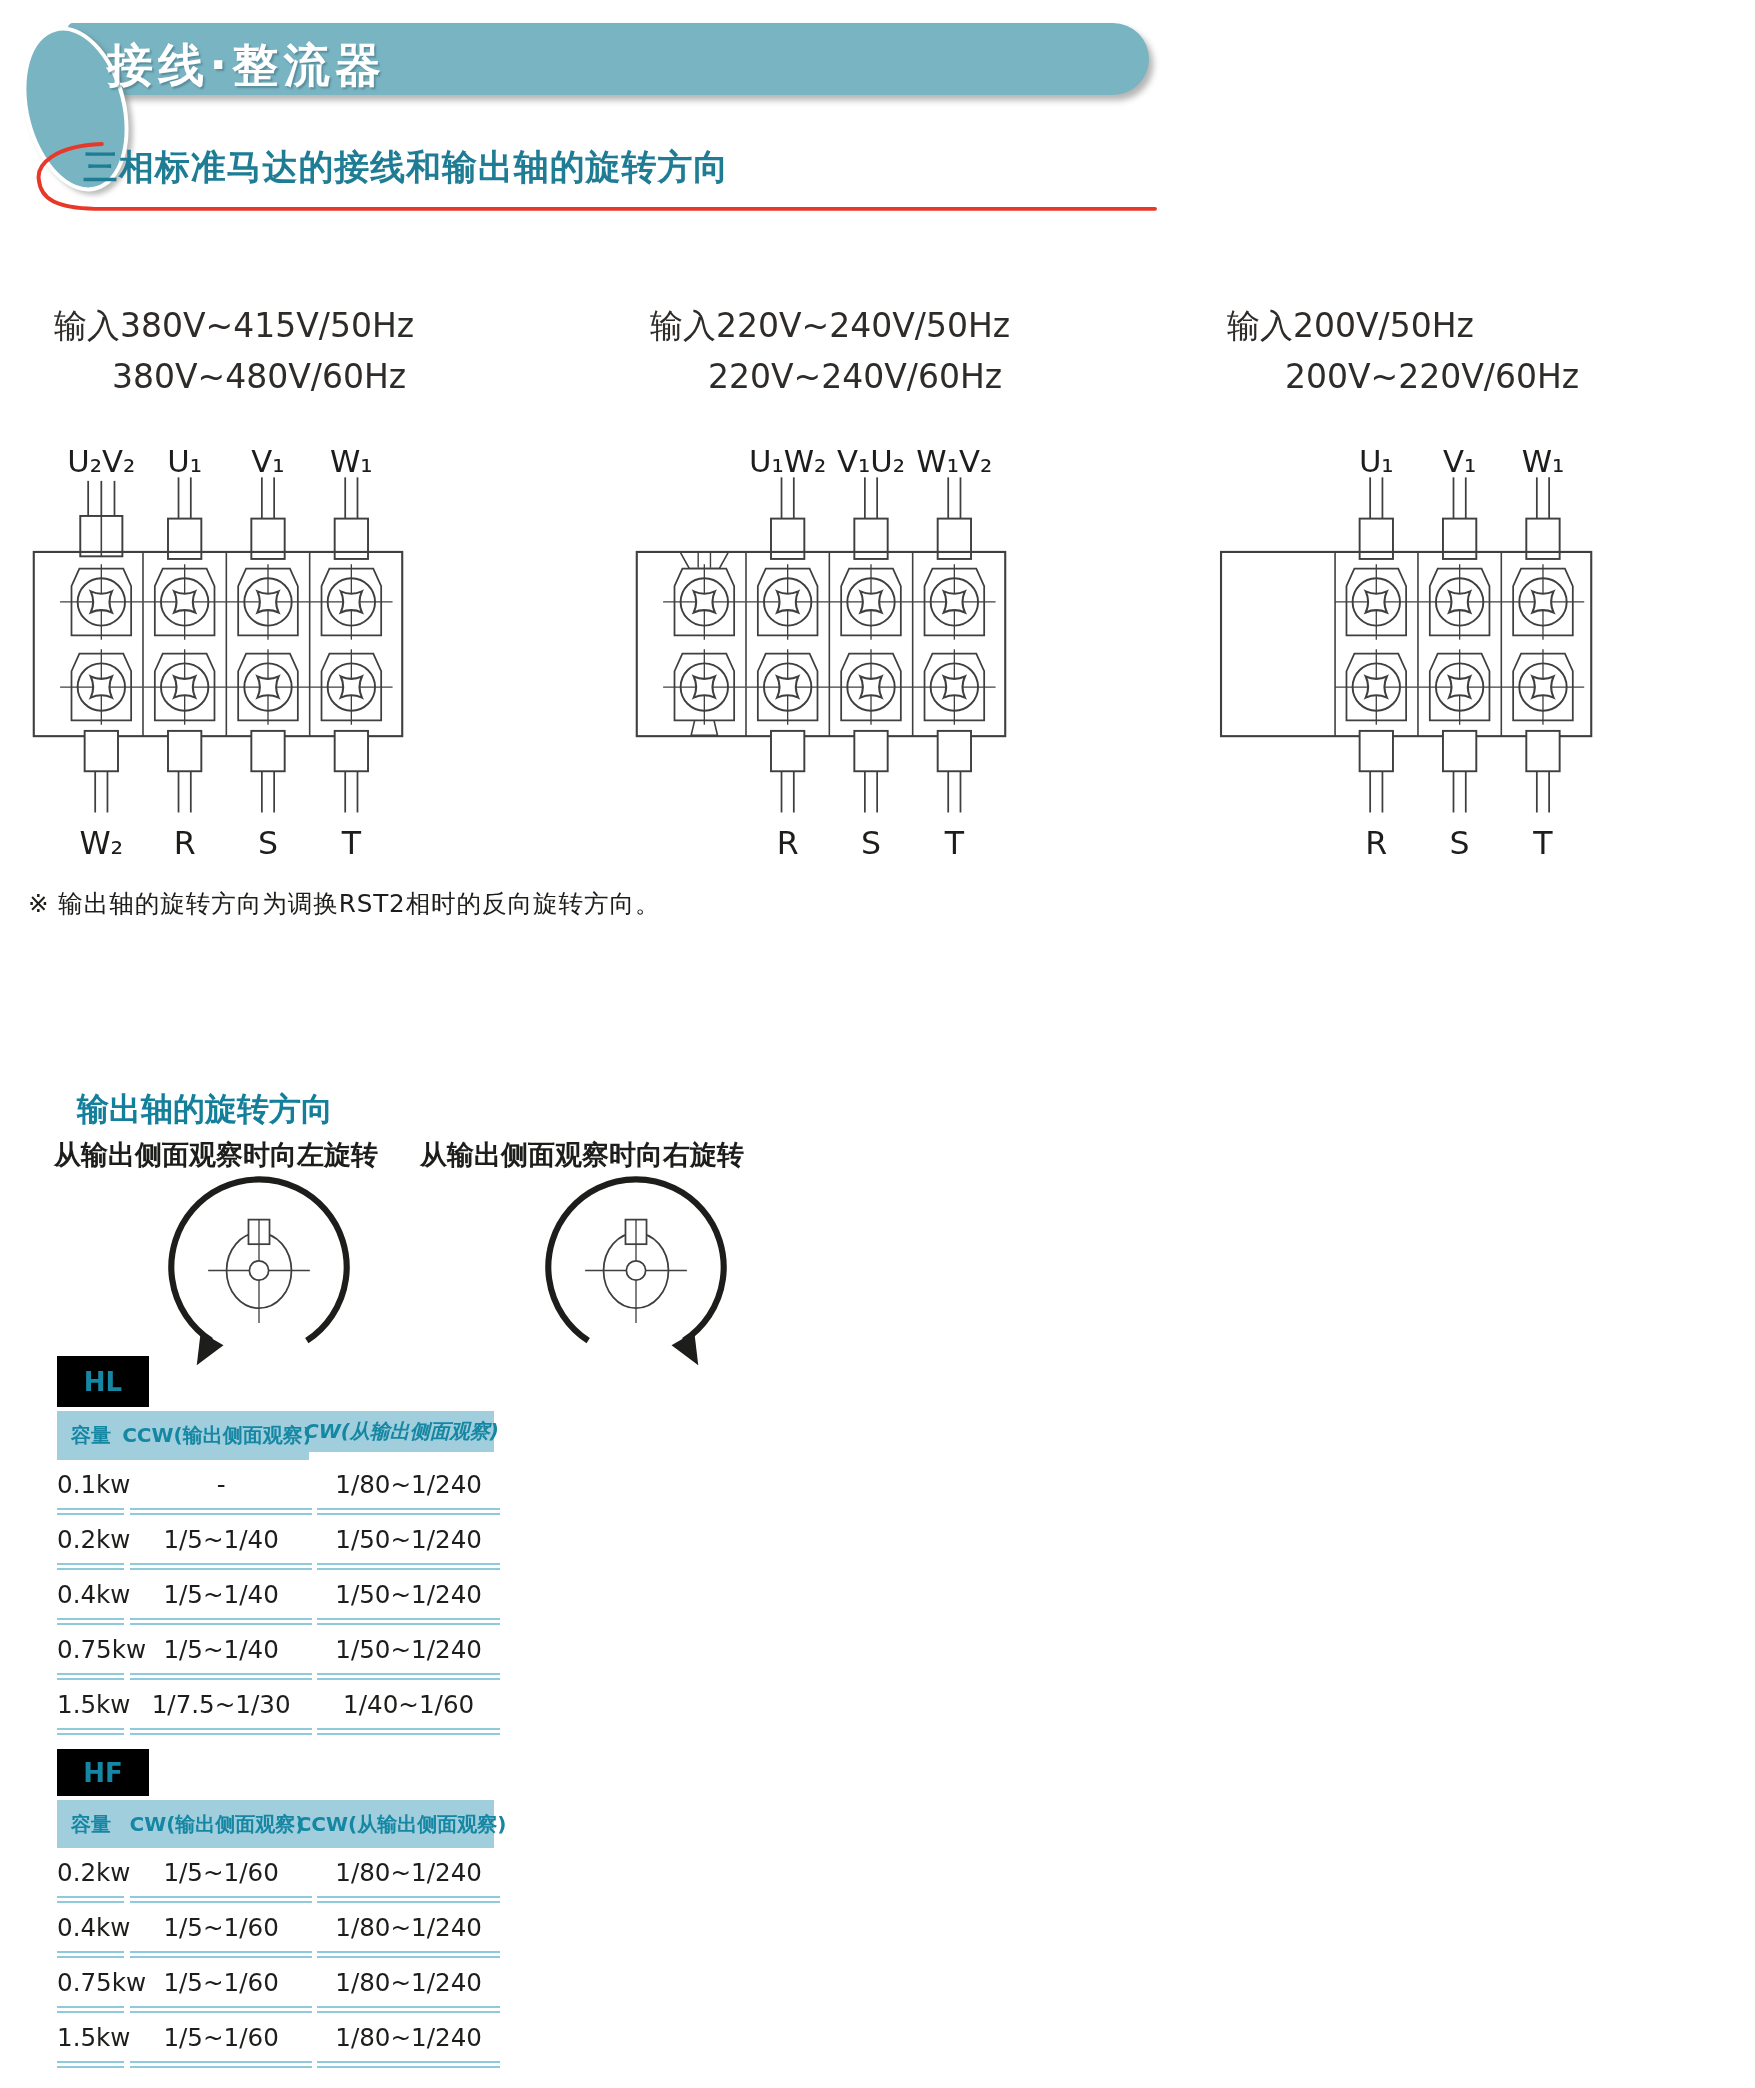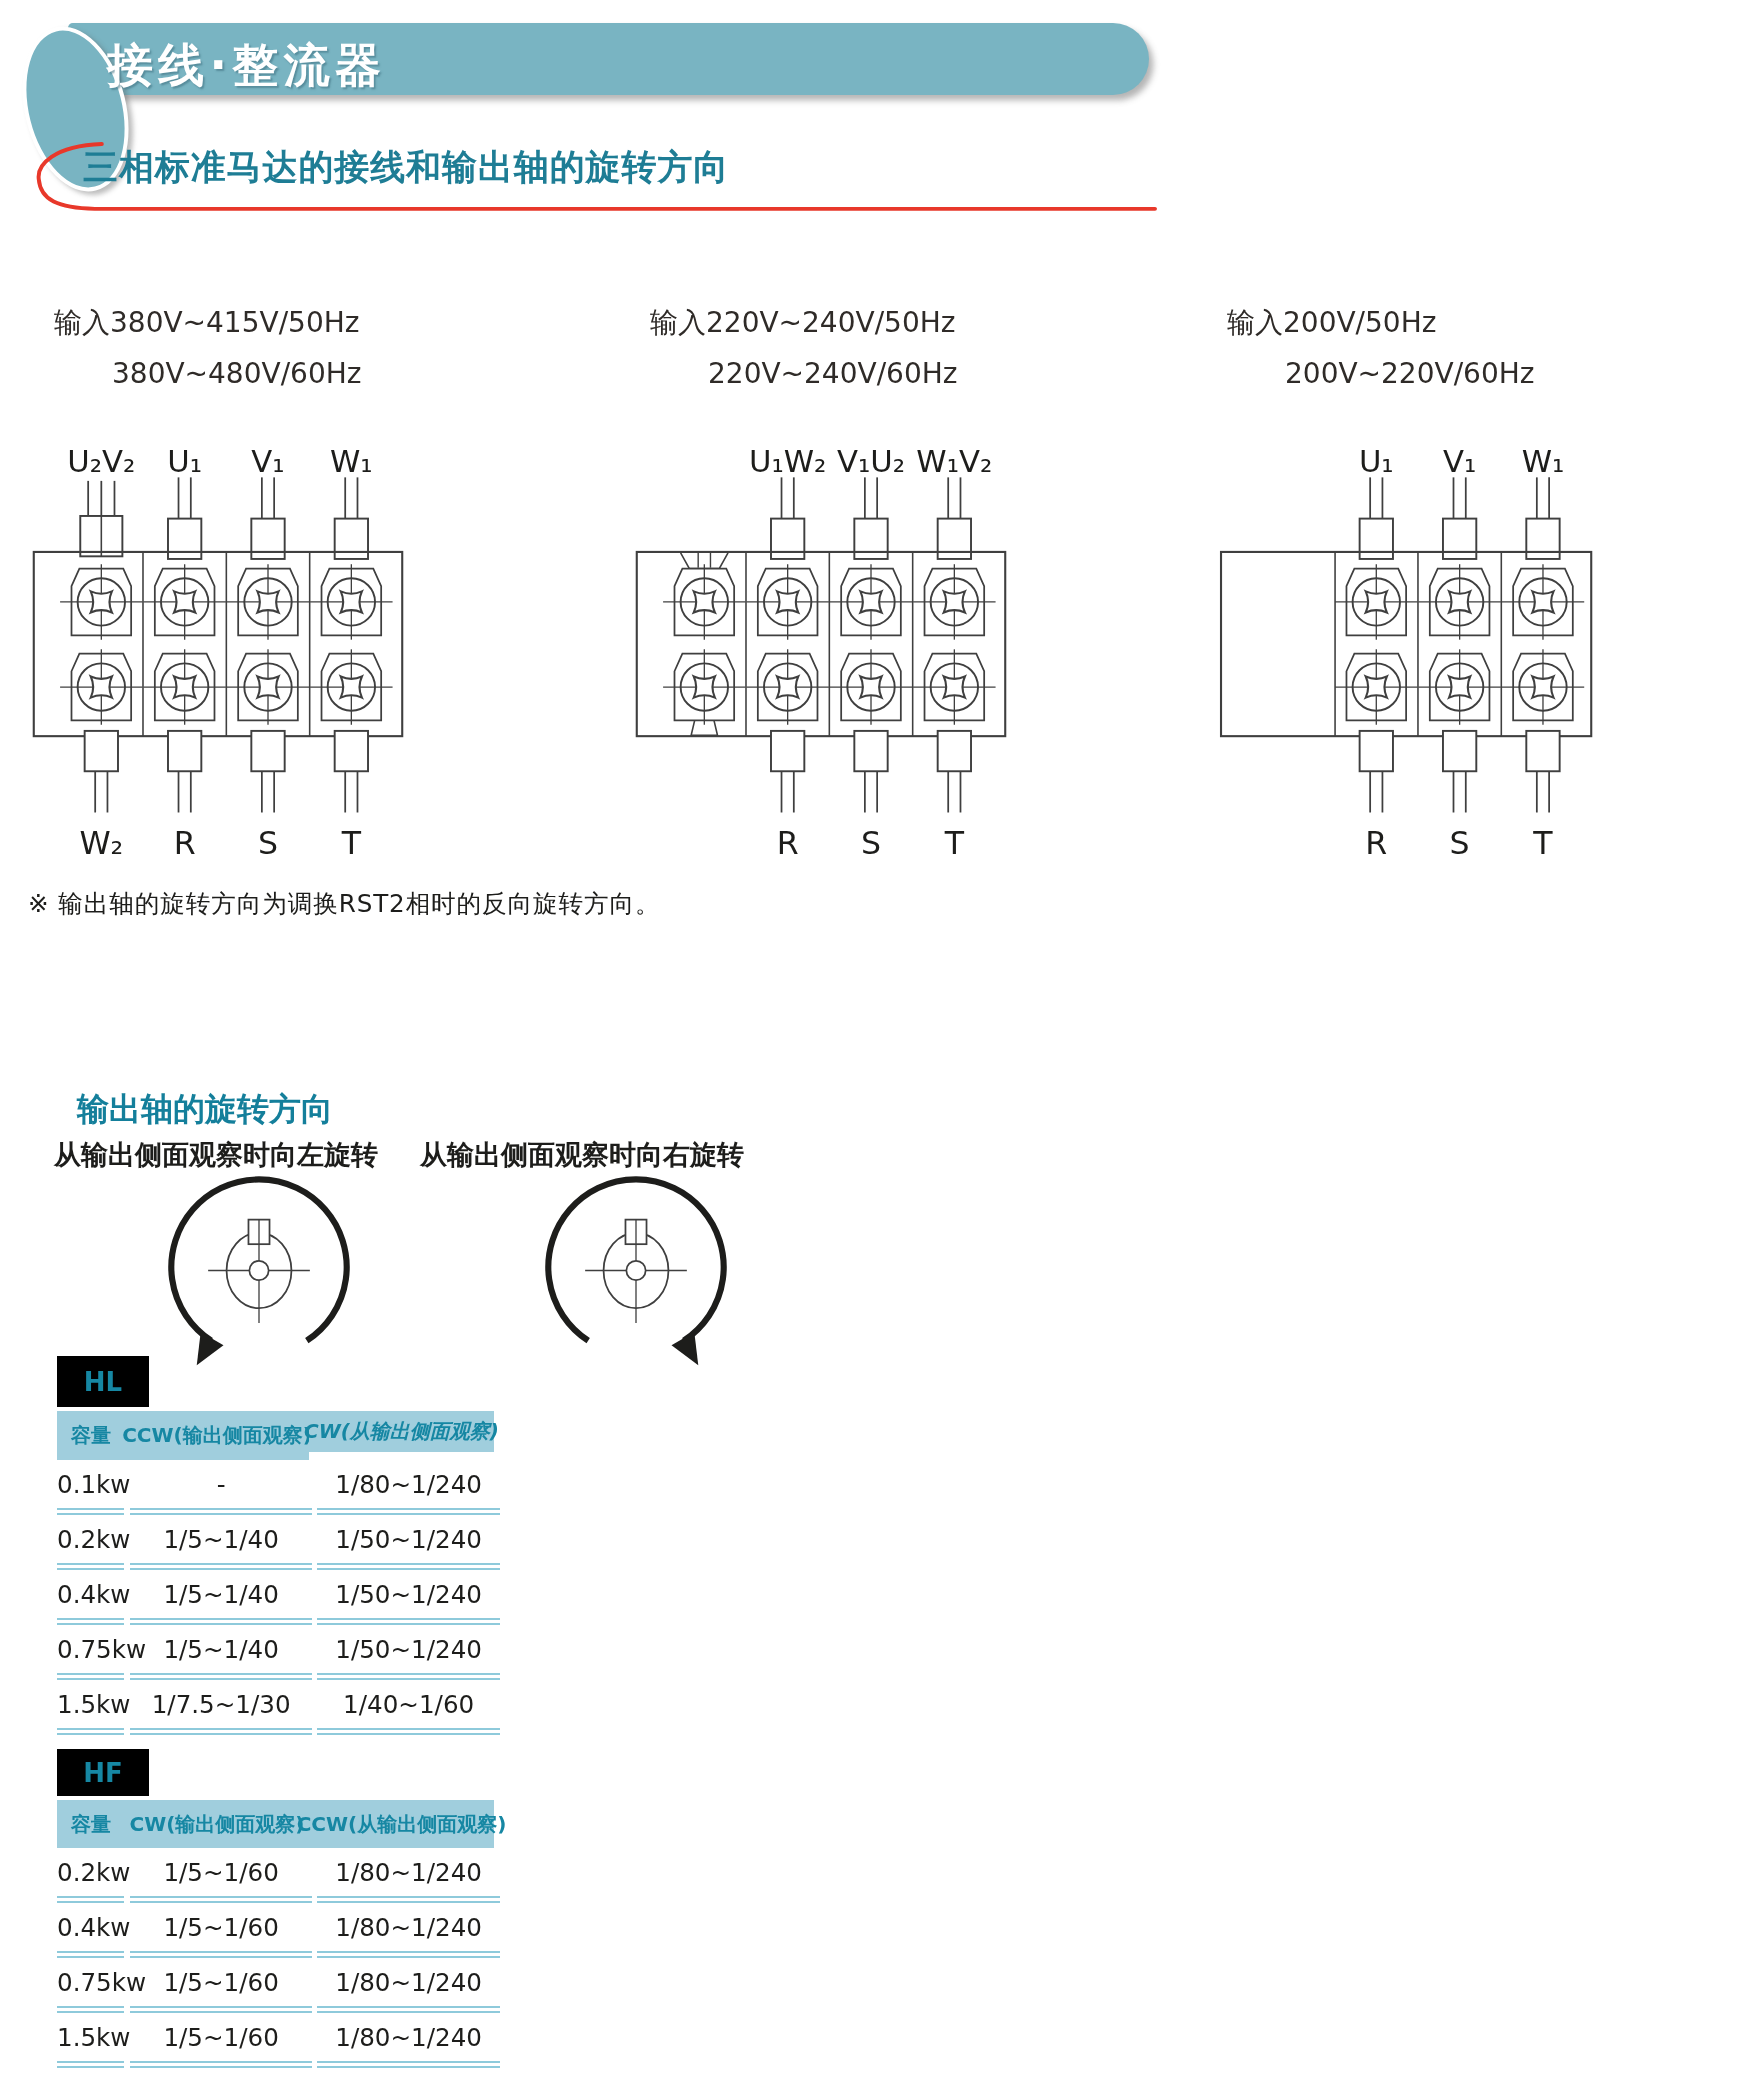--- a/index.html
+++ b/index.html
@@ -12,21 +12,21 @@
           border-radius:5.3px 40px 40px 5.3px;box-shadow:4.4px 5.3px 6.1px rgba(90,90,90,.45);}
   .banner-ellipse{position:absolute;left:24.6px;top:24.6px;width:93px;height:160px;background:#79b4c2;
           border-radius:50%;transform:rotate(-14deg);border:4.4px solid #fff;
           box-shadow:3.5px 4.4px 5.3px rgba(90,90,90,.4);}
   .banner-title{position:absolute;left:107px;top:35px;font-size:46px;font-weight:bold;color:#fff;
           letter-spacing:5.3px;text-shadow:1.8px 1.8px 1.8px rgba(60,110,125,.55);}
 
   .section-title{position:absolute;left:83px;top:144px;font-size:35px;font-weight:bold;color:#1e7d95;letter-spacing:0.9px;}
   .subtitle{position:absolute;left:75px;top:246px;font-size:30px;font-weight:bold;color:#147f9b;}
 
-  .vline1,.vline2{font-size:28px;color:#2f2b28;}
+  .vline1,.vline2{font-size:33px;color:#2f2b28;}
 
   .note{position:absolute;left:28px;top:887px;font-size:24.6px;color:#1d1d1b;letter-spacing:0.9px;}
 
   .rot-title{position:absolute;left:77px;top:1088px;font-size:32px;font-weight:bold;color:#147f9b;}
   .rot-caption{font-size:27px;color:#1d1d1b;font-weight:bold;}
 
   
   .tbl{position:absolute;width:443px;}
   .ttab{width:92px;background:#000000;color:#1687a3;font-weight:bold;font-size:26px;
         display:flex;align-items:center;justify-content:center;}

